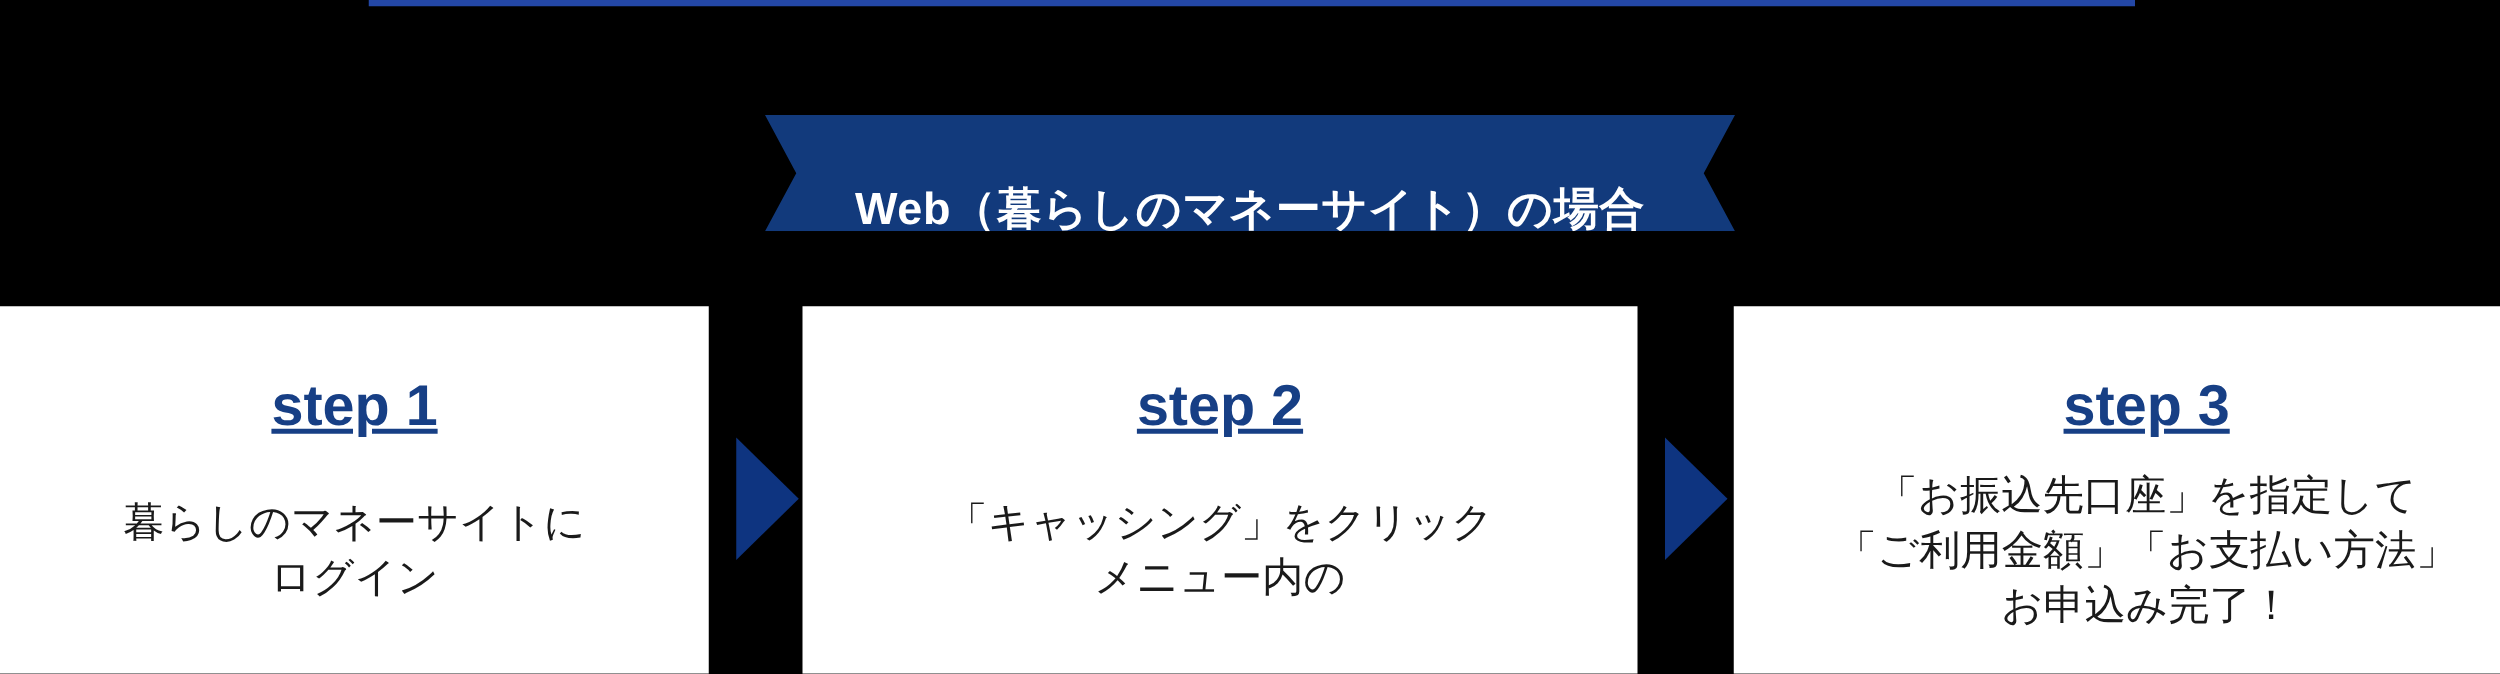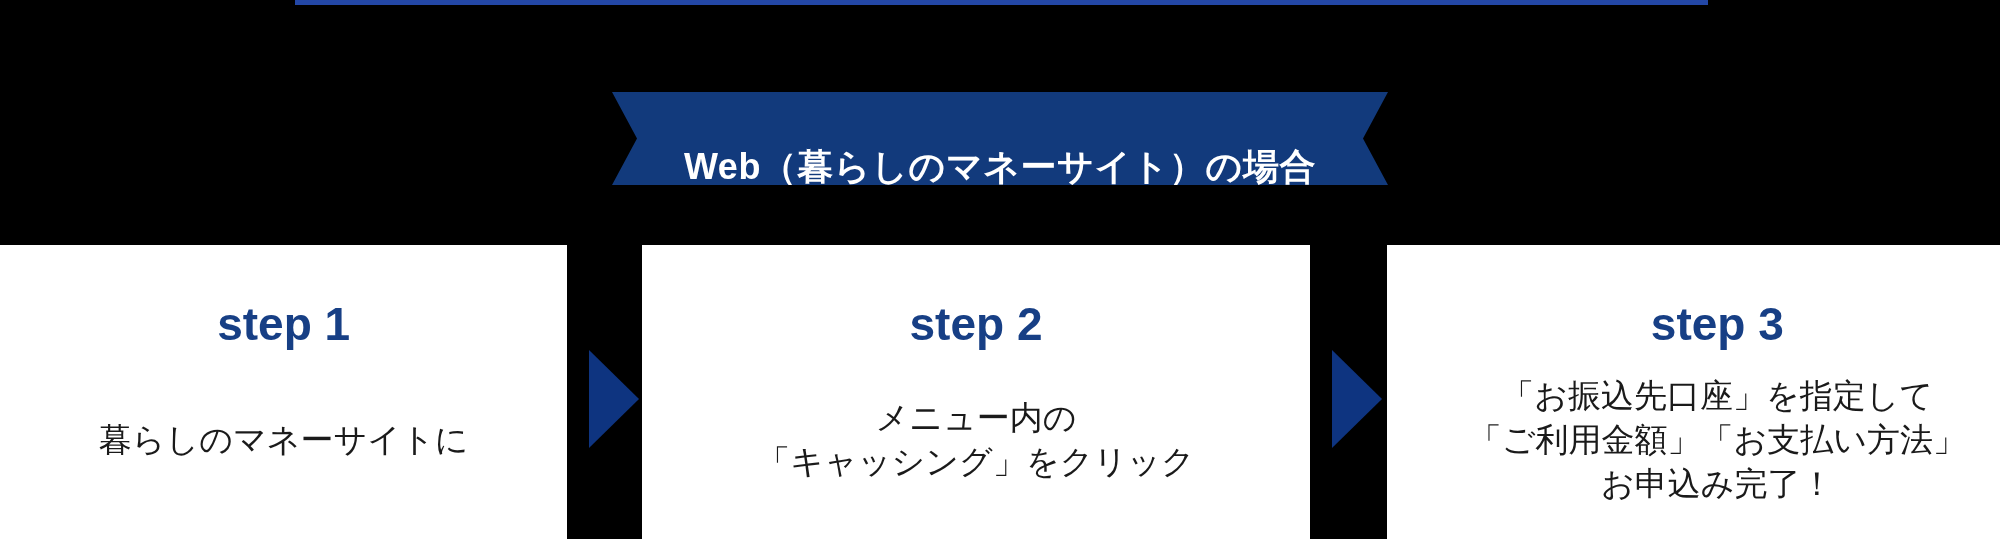--- a/index.html
+++ b/index.html
@@ -68,20 +68,21 @@
   }
   .gap-1 { width: 81px; }
   .gap-2 { width: 83px; }
   .step-label {
     margin-top: 54px;
     font-size: 46px;
     font-weight: bold;
     line-height: 50px;
     text-align: center;
     white-space: nowrap;
+    text-decoration: underline;
   }
   .card-body {
     margin-top: 6px;
     height: 170px;
     display: flex;
     flex-direction: column;
     justify-content: center;
     align-items: center;
   }
   .body-line {
@@ -112,32 +113,33 @@
 <div class="ribbon" style="background-color: rgb(18, 58, 124);">
   <div class="ribbon-label" style="color: rgb(255, 255, 255);">Web（暮らしのマネーサイト）の場合</div>
 </div>
 
 <div class="cards-row">
 
   <div class="step-card card-1">
     <div class="step-label" style="color: rgb(23, 63, 133);">step 1</div>
     <div class="card-body">
       <div class="body-line">暮らしのマネーサイトに</div>
+      <div class="body-line">ログイン</div>
     </div>
   </div>
 
   <div class="card-gap gap-1">
     <div class="arrow-right-icon" style="border-left-color: rgb(14, 52, 128);"></div>
   </div>
 
   <div class="step-card card-2">
     <div class="step-label" style="color: rgb(23, 63, 133);">step 2</div>
     <div class="card-body">
+      <div class="body-line">「キャッシング」をクリック</div>
       <div class="body-line">メニュー内の</div>
-      <div class="body-line">「キャッシング」をクリック</div>
     </div>
   </div>
 
   <div class="card-gap gap-2">
     <div class="arrow-right-icon" style="border-left-color: rgb(14, 52, 128);"></div>
   </div>
 
   <div class="step-card card-3">
     <div class="step-label" style="color: rgb(23, 63, 133);">step 3</div>
     <div class="card-body">

